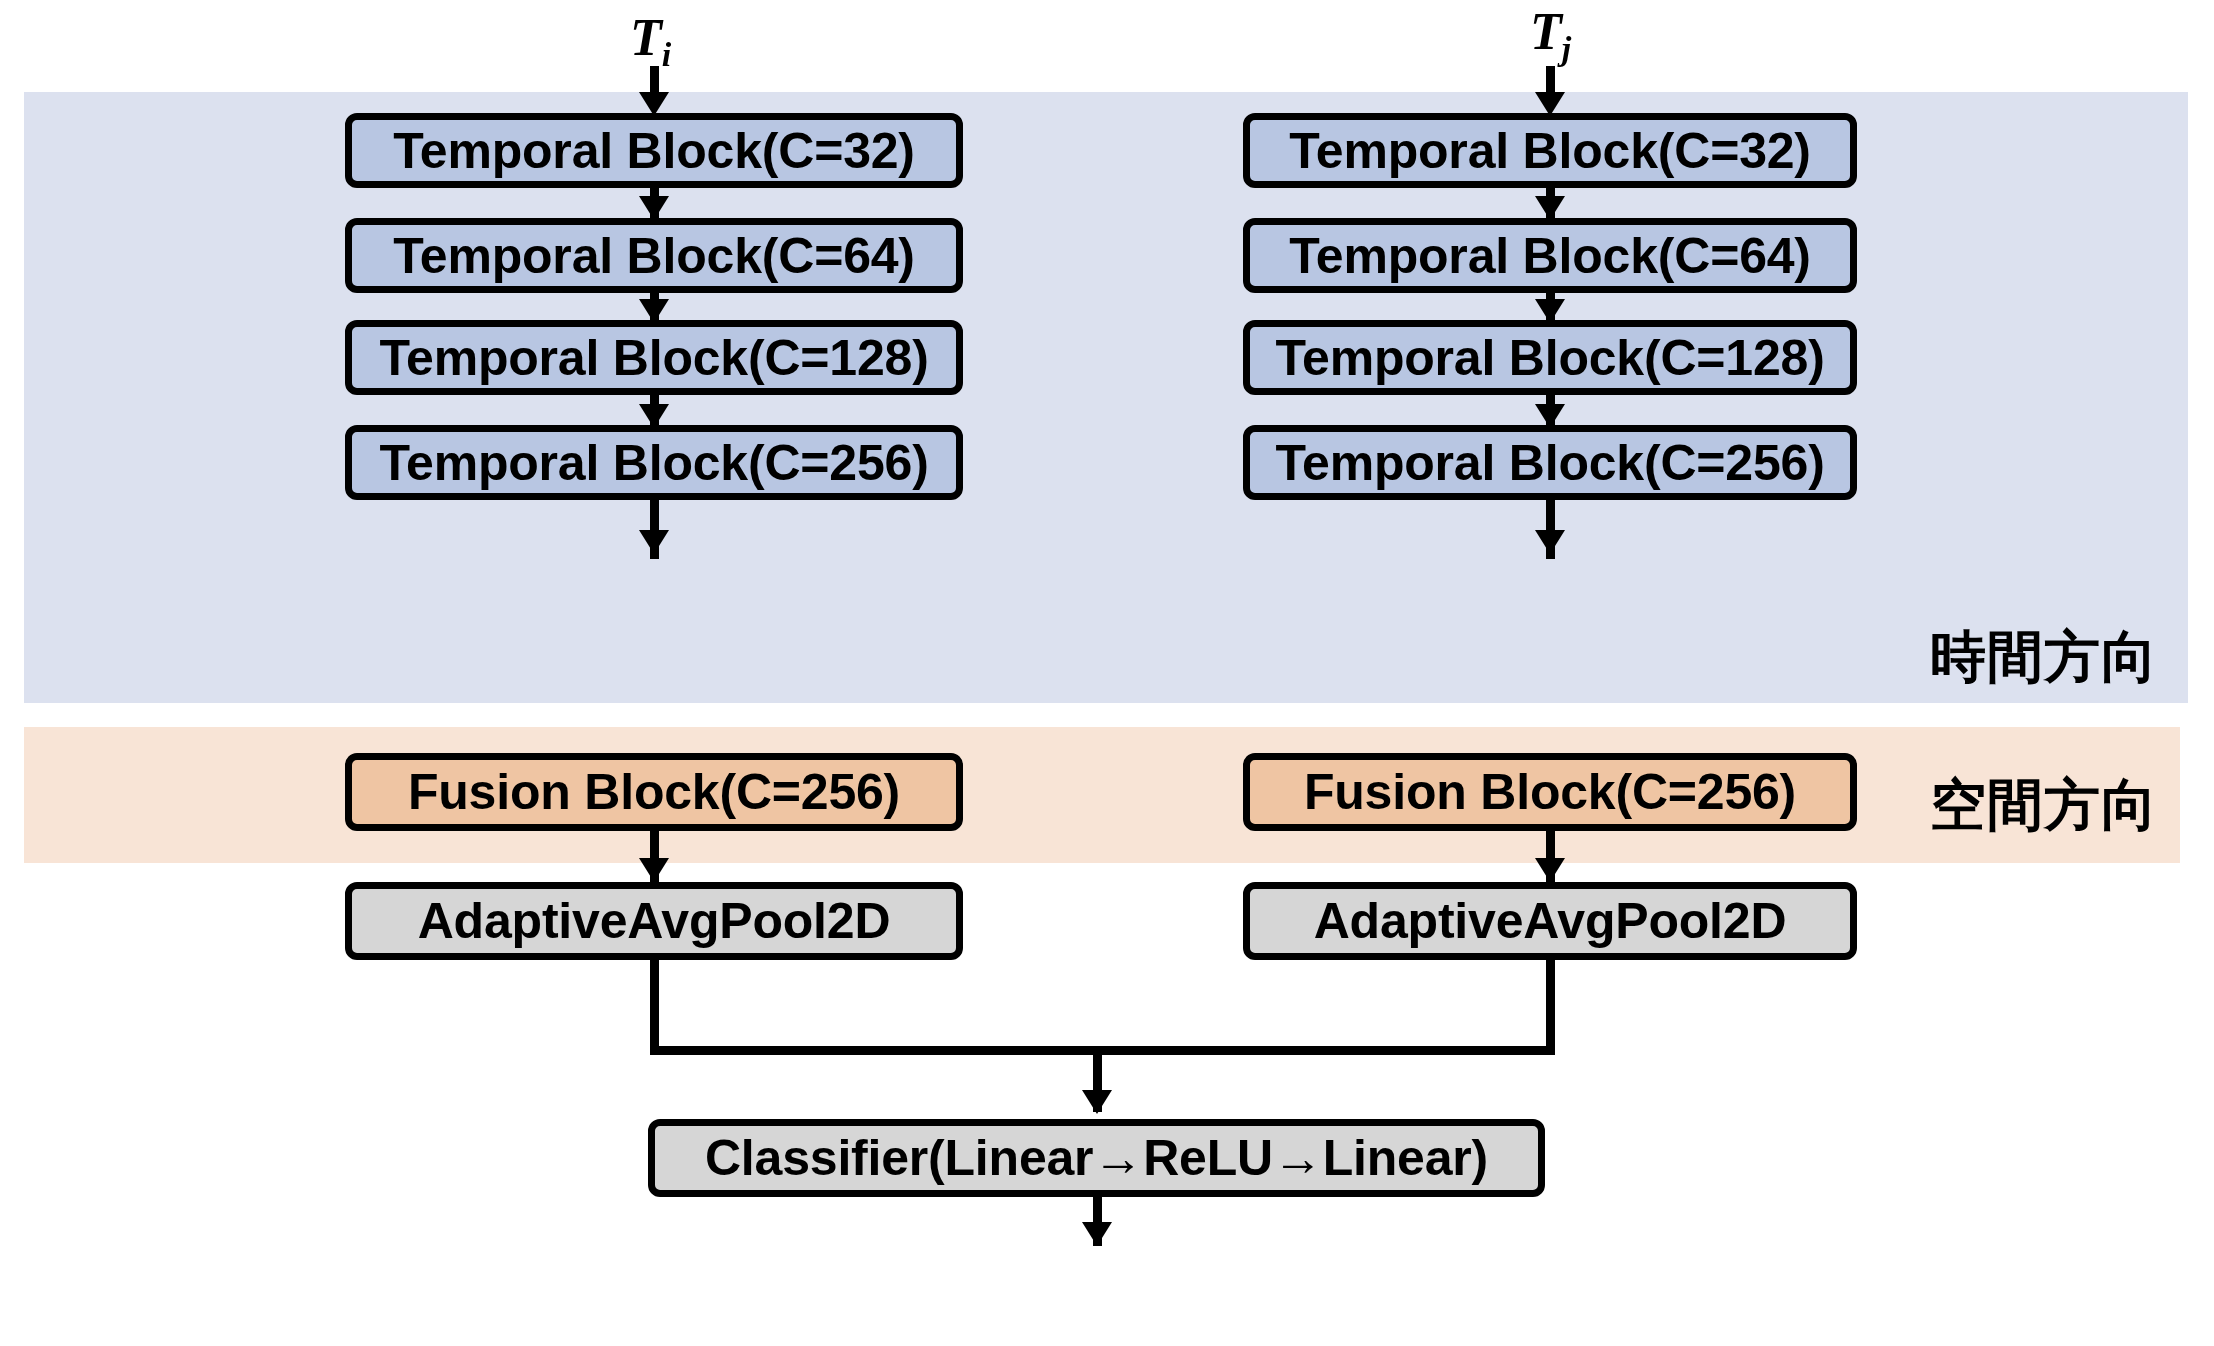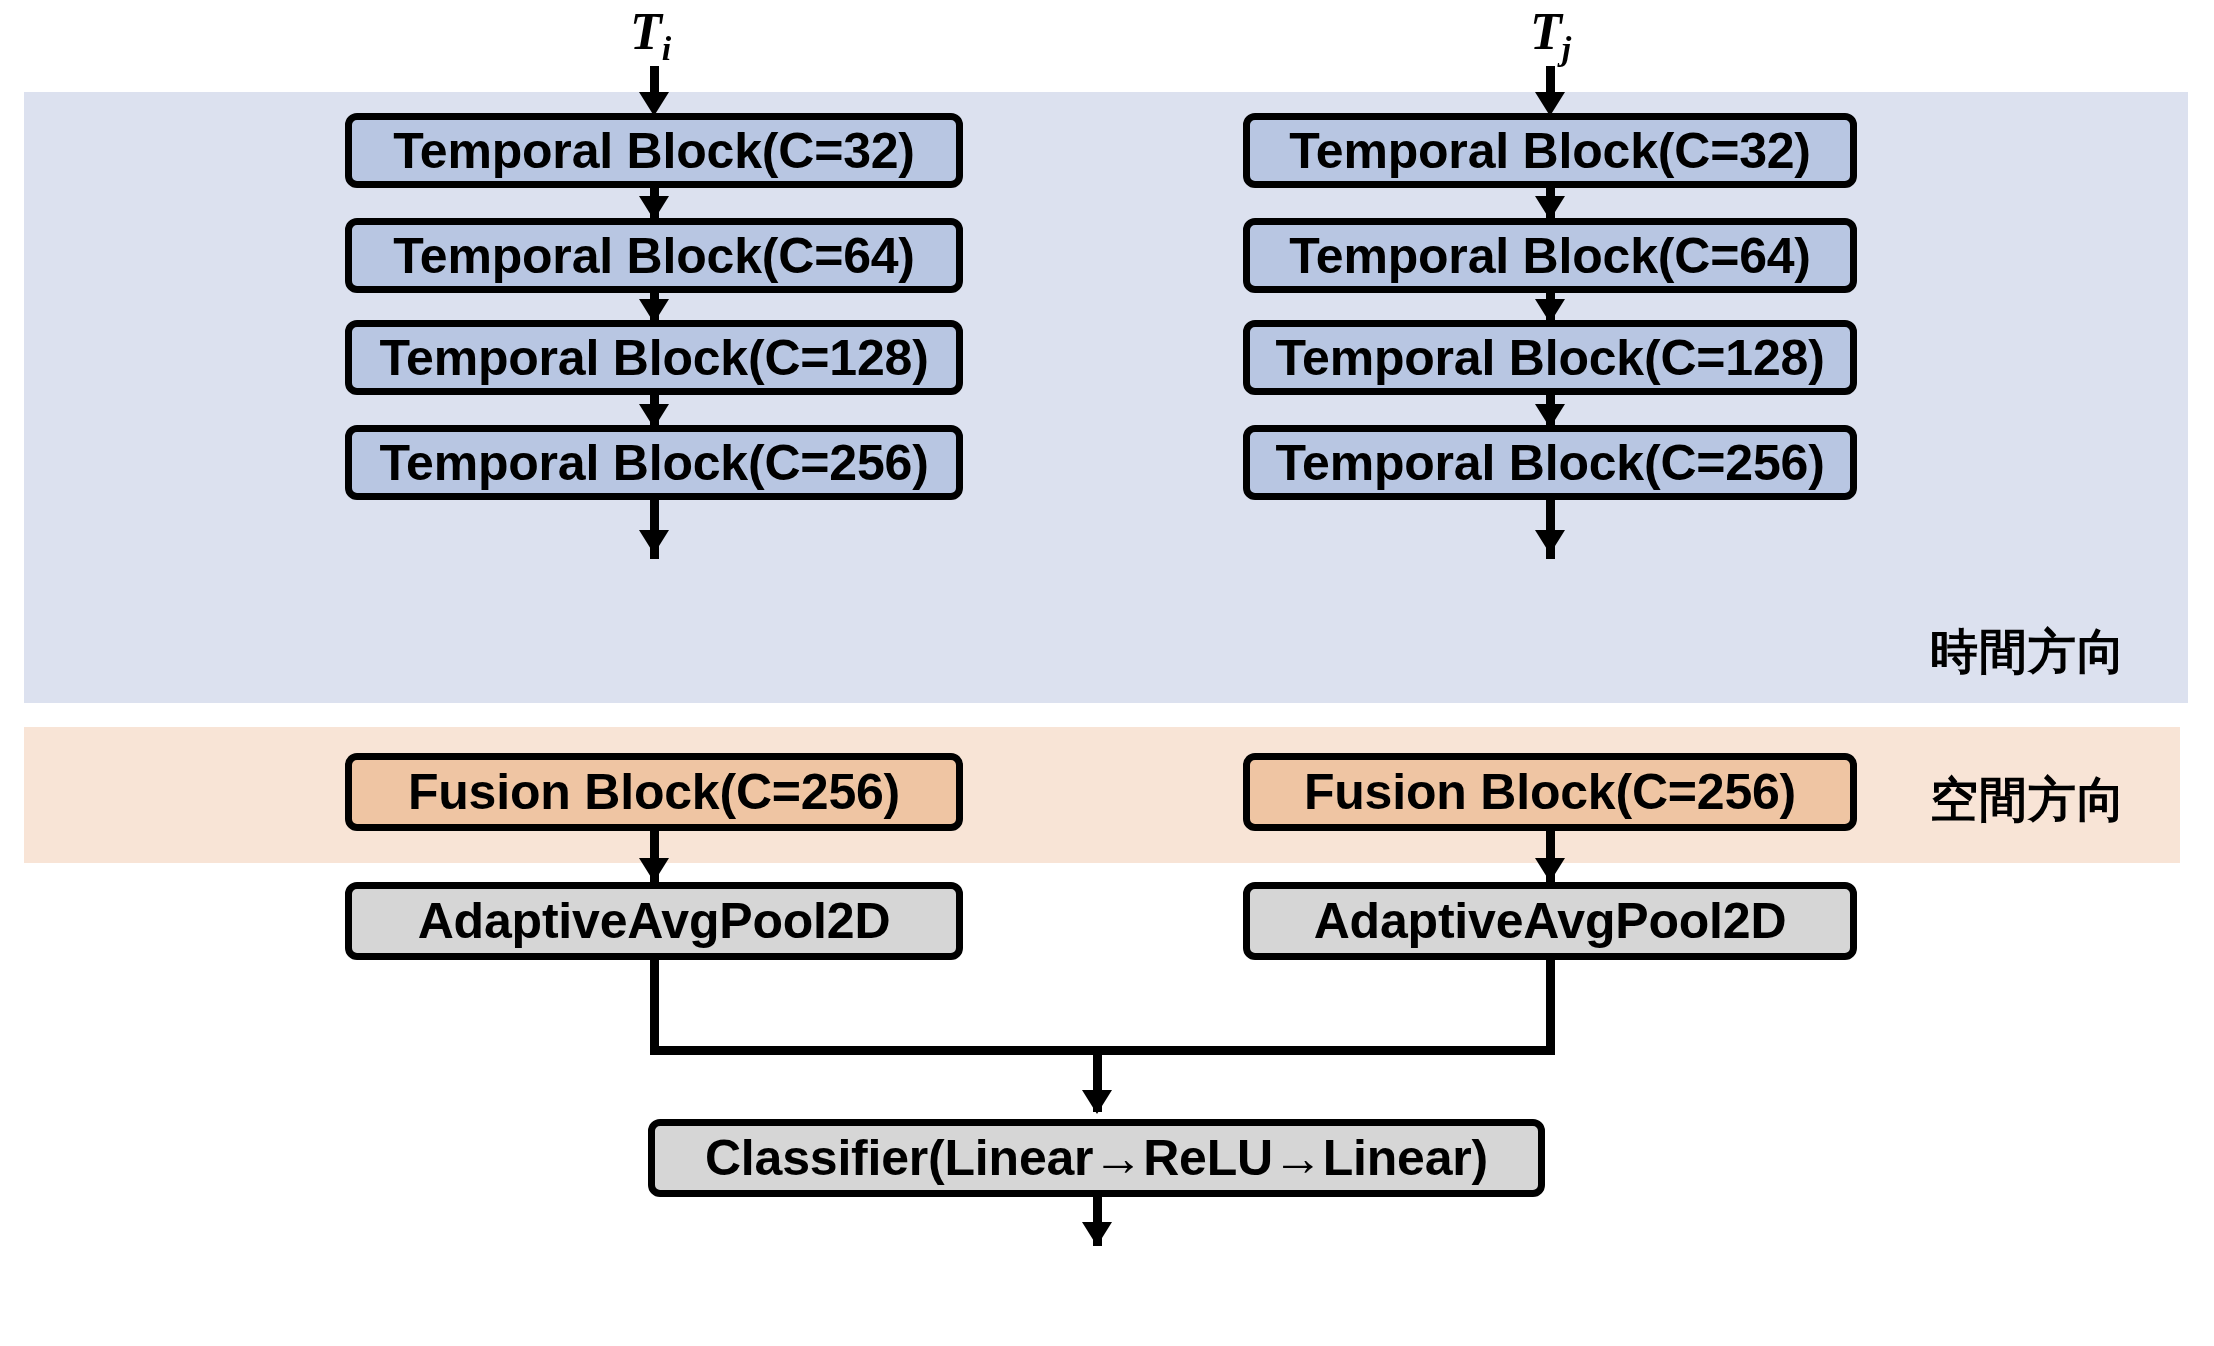--- a/index.html
+++ b/index.html
@@ -31,21 +31,21 @@
     top: 727px;
     width: 2156px;
     height: 136px;
     background: #f8e4d6;
   }
 
   
   .band-label {
     position: absolute;
     font-weight: bold;
-    font-size: 48px;
+    font-size: 56px;
     color: #000000;
     letter-spacing: 1px;
     white-space: nowrap;
   }
   .band-label-temporal { left: 1930px; top: 620px; }
   .band-label-spatial  { left: 1930px; top: 768px; }
 
   
   .node {
     position: absolute;
@@ -113,21 +113,21 @@
 <body>
 
 <div id="canvas">
 
   <div class="band band-temporal"></div>
   <div class="band band-spatial"></div>
 
   <div class="band-label band-label-temporal">時間方向</div>
   <div class="band-label band-label-spatial">空間方向</div>
 
-  <div class="input-label" style="left:630px; top:2px;">
+  <div class="input-label" style="left:630px; top:8px;">
     <span>T</span><sub>i</sub>
   </div>
   <div class="vline" style="left:650px; top:66px; height:38px;"></div>
   <div class="arrowhead" style="left:639px; top:92px;"></div>
 
   <div class="node temporal" style="left:345px; top:113px; width:618px; height:75px;">Temporal Block(C=32)</div>
   <div class="vline" style="left:650px; top:185px; height:38px;"></div>
   <div class="arrowhead" style="left:639px; top:196px;"></div>
 
   <div class="node temporal" style="left:345px; top:218px; width:618px; height:75px;">Temporal Block(C=64)</div>

